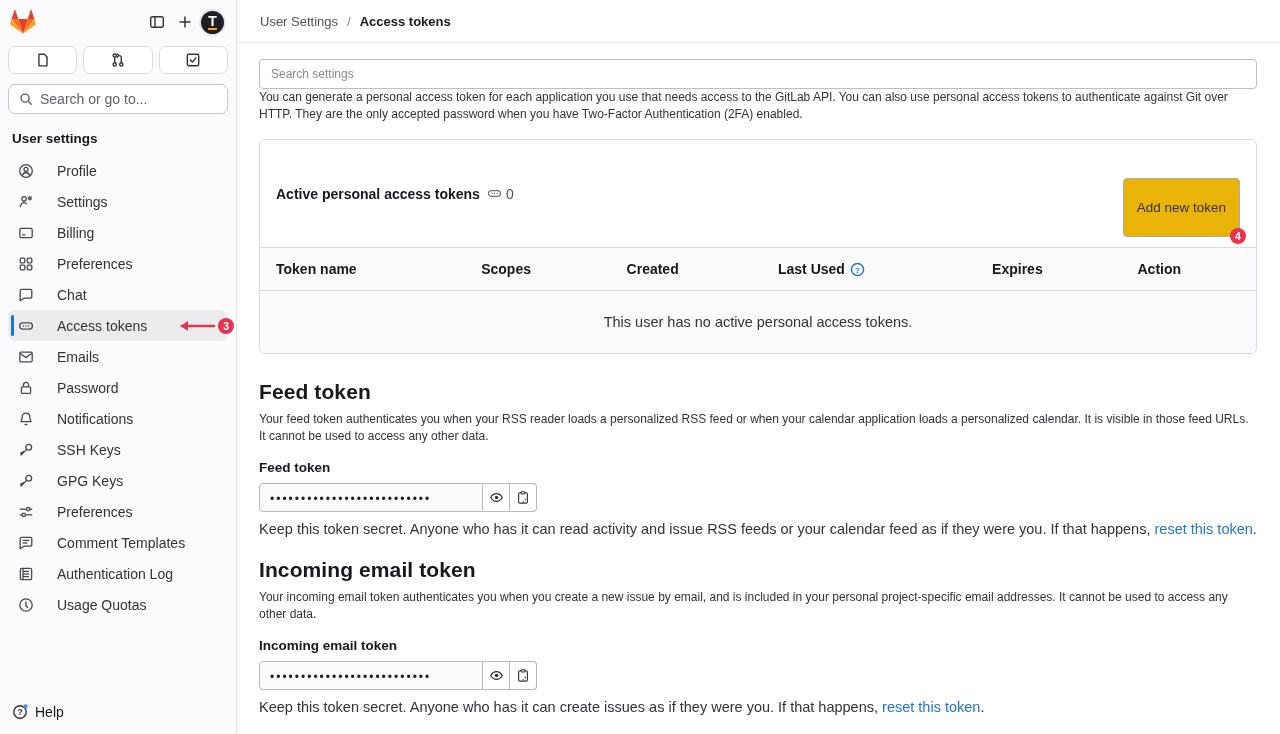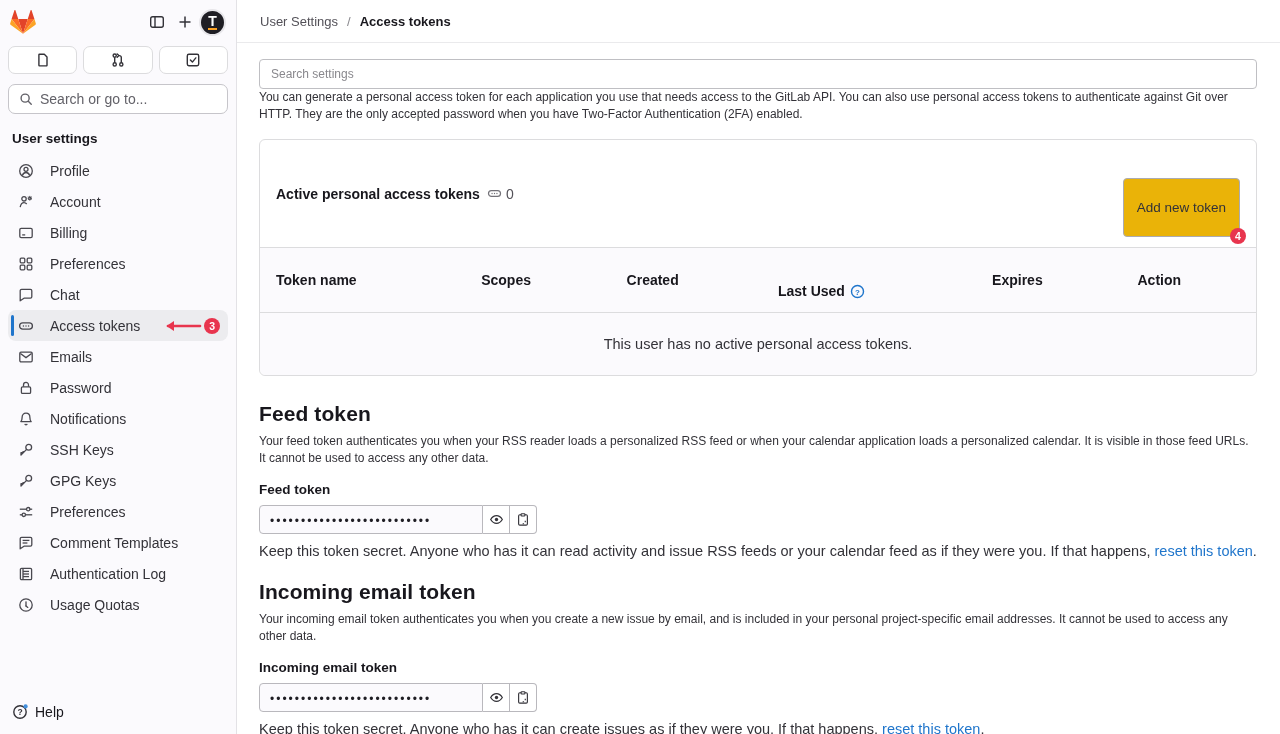--- a/index.html
+++ b/index.html
@@ -36,21 +36,21 @@
     display:flex; align-items:center; justify-content:center; cursor:pointer;
   }
   .sb-search {
     margin:10px 8px 0 8px; height:30px; background:#fff; border:1px solid #c6c5ca;
     border-radius:7px; display:flex; align-items:center; gap:7px; padding:0 10px;
     color:#626168; font-size:14px; cursor:text;
   }
   .sb-section-label { padding:17px 12px 9px 12px; font-size:13.5px; font-weight:700; color:#18171d; }
   .nav { flex:1; overflow:hidden; padding:0 8px; }
   .nav-item {
-    position:relative; display:flex; align-items:center; gap:16px;
+    position:relative; display:flex; align-items:center; gap:23px;
     height:31px; padding:0 8px 0 10px; border-radius:8px; cursor:pointer;
     color:#333238; text-decoration:none; font-size:14px;
   }
   .nav-item.active { background:#ececef; }
   .nav-item.active::before {
     content:""; position:absolute; left:3px; top:5px; bottom:5px; width:3px;
     border-radius:2px; background:#1f75cb;
   }
   .nav-ico { width:16px; height:16px; flex:0 0 16px; color:#49484f; }
   .nav-label { white-space:nowrap; }
@@ -94,21 +94,21 @@
   .btn-badge { position:absolute; right:-7px; bottom:-8px; }
 
   table.tokens { width:100%; border-collapse:collapse; }
   table.tokens thead tr { background:#fbfafd; border-top:1px solid #dcdcde; border-bottom:1px solid #dcdcde; }
   table.tokens th {
     text-align:left; font-size:14px; font-weight:700; color:#18171d; padding:13px 16px; white-space:nowrap;
   }
   table.tokens th:nth-child(1){width:20.6%} table.tokens th:nth-child(2){width:14.6%}
   table.tokens th:nth-child(3){width:15.2%} table.tokens th:nth-child(4){width:21.5%}
   table.tokens th:nth-child(5){width:14.6%} table.tokens th:nth-child(6){width:13.5%}
-  .th-help { display:inline-flex; align-items:center; gap:5px;margin-top:22px; }
+  .th-help { display:inline-flex; align-items:center; gap:5px; }
   table.tokens td.empty {
     background:#fbfafd; text-align:center; padding:23px 16px; font-size:14.5px; color:#333238;
     border-radius:0 0 6px 6px;
   }
 
   .field-label { font-size:13.5px; font-weight:700; color:#18171d; margin:15px 0 8px 0; }
   .token-group { display:flex; align-items:stretch; height:29px; width:278px; }
   .token-field {
     width:224px; background:#fbfafd; border:1px solid #b9b8bd; border-radius:4px 0 0 4px;
     display:flex; align-items:center; padding:2px 10px 0 10px;
@@ -205,21 +205,21 @@
 
     <a class="nav-item">
       <span class="nav-ico">
         <svg width="16" height="16" viewBox="0 0 16 16" fill="none" stroke="#49484f" stroke-width="1.3">
           <circle cx="6" cy="4.8" r="2.2"></circle>
           <path d="M2.2 13.2c.5-3 1.9-4.6 3.8-4.6 1.1 0 2 .5 2.7 1.4"></path>
           <circle cx="11.8" cy="4.2" r="1.1"></circle>
           <path d="M11.8 1.9v1M11.8 5.6v1M9.6 4.2h1M13 4.2h1M10.2 2.6l.7.7M12.7 5.1l.7.7M13.4 2.6l-.7.7M10.9 5.1l-.7.7" stroke-width="1"></path>
         </svg>
       </span>
-      <span class="nav-label">Account</span>
+      <span class="nav-label">Settings</span>
     </a>
 
     <a class="nav-item">
       <span class="nav-ico">
         <svg width="16" height="16" viewBox="0 0 16 16" fill="none" stroke="#49484f" stroke-width="1.3">
           <rect x="1.8" y="3.3" width="12.4" height="9.4" rx="1.4"></rect>
           <line x1="4.2" y1="9.9" x2="7.2" y2="9.9"></line>
         </svg>
       </span>
       <span class="nav-label">Billing</span>

